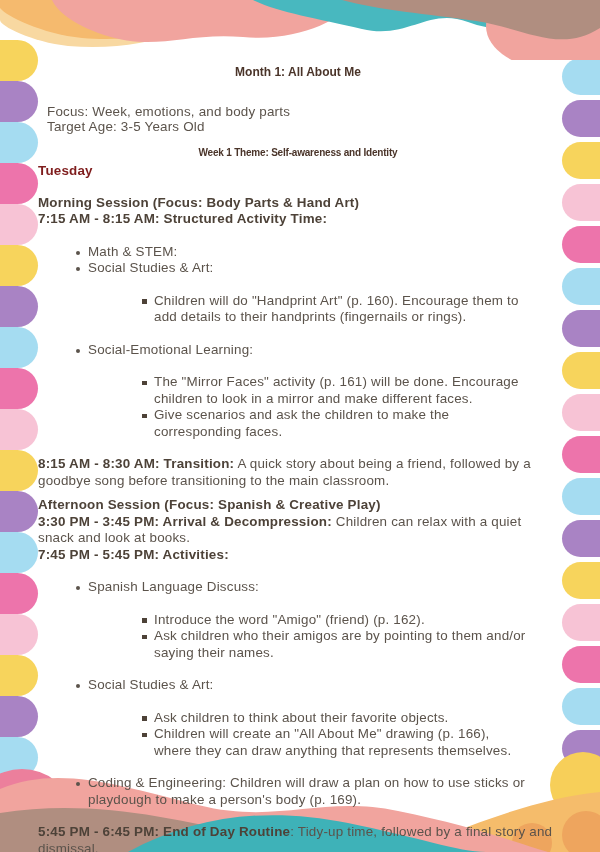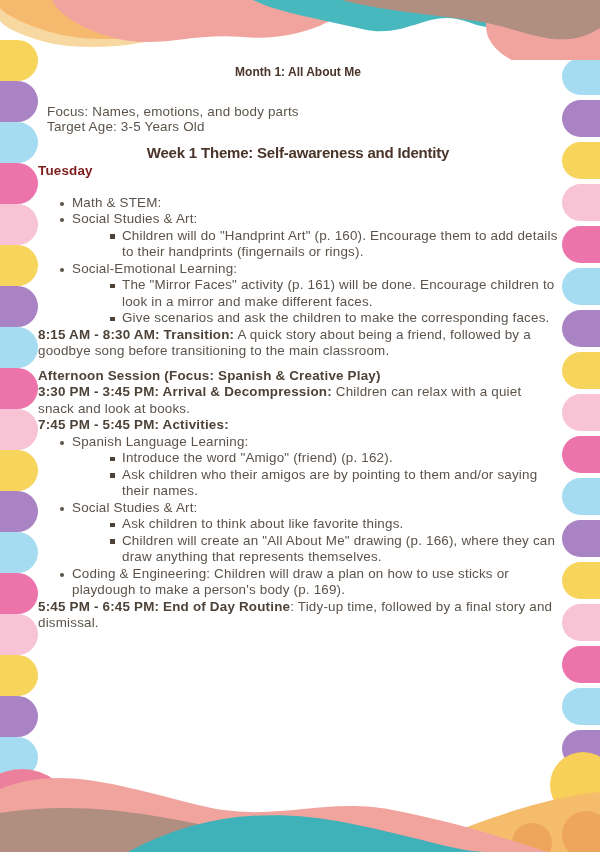--- a/index.html
+++ b/index.html
@@ -20,27 +20,27 @@
     font-size:13.4px;line-height:16.5px;letter-spacing:0.2px;color:#5b534b;
   }
   .b{font-weight:bold;color:#4d4238;}
   .title{
     margin:0;text-align:center;font-size:12px;font-weight:bold;color:#4a3429;
     line-height:17px;letter-spacing:0;
   }
   .meta{margin:23px 0 0 9px;line-height:15px;}
   .week-theme{
     margin-top:10px;text-align:center;font-weight:bold;color:#4a3429;
-    font-size:15px;letter-spacing:-0.2px;line-height:17px;
+    font-size:10px;letter-spacing:-0.2px;line-height:17px;
   }
   .day{margin-top:2px;font-weight:bold;color:#7f1d1d;}
   .session{margin-top:15px;}
   .session.afternoon{margin-top:8px;}
   p{margin:0;}
-  ul{list-style:none;margin:0;padding:0;}
+  ul{list-style:none;margin:16px;padding:0;}
   ul.l1 > li{position:relative;padding-left:34px;}
   ul.l1 > li::before{
     content:"";position:absolute;left:22px;top:7px;width:4px;height:4px;
     border-radius:50%;background:#5b534b;
   }
   ul.l2 > li{position:relative;padding-left:50px;}
   ul.l2 > li::before{
     content:"";position:absolute;left:38px;top:6.5px;width:4.5px;height:4.5px;
     background:#4d4238;
   }
@@ -106,28 +106,30 @@
   <ellipse cx="22" cy="70" rx="46" ry="38" fill="#ec7f9c"></ellipse>
   <path d="M0 52 C58 28 118 48 198 68 C278 88 320 58 398 74 C468 88 518 106 548 115 L0 115 Z" fill="#f1a49e"></path>
   <path d="M0 76 C88 62 168 80 248 98 C298 109 330 115 352 115 L0 115 Z" fill="#b08e80"></path>
   <path d="M128 115 C196 78 268 70 348 86 C418 100 458 115 486 115 Z" fill="#3eb2b8"></path>
 </svg>
 
 <div class="content">
   <h1 class="title">Month 1: All About Me</h1>
 
   <div class="meta">
-    <div>Focus: Names, emotions, and body parts</div>
+    <div>Focus: Week, emotions, and body parts</div>
     <div>Target Age: 3-5 Years Old</div>
   </div>
 
   <div class="week-theme">Week 1 Theme: Self-awareness and Identity</div>
   <div class="day">Tuesday</div>
 
   <div class="session morning">
+    <div class="b">Morning Session (Focus: Body Parts &amp; Hand Art)</div>
+    <div class="b">7:15 AM - 8:15 AM: Structured Activity Time:</div>
     <ul class="l1">
       <li>
         <span>Math &amp; STEM:</span>
       </li>
       <li>
         <span>Social Studies &amp; Art:</span>
         <ul class="l2">
           <li>Children will do "Handprint Art" (p. 160). Encourage them to add details to their handprints (fingernails or rings).</li>
         </ul>
       </li>
@@ -141,30 +143,30 @@
     </ul>
     <p><span class="b">8:15 AM - 8:30 AM: Transition:</span><span> A quick story about being a friend, followed by a goodbye song before transitioning to the main classroom.</span></p>
   </div>
 
   <div class="session afternoon">
     <div class="b">Afternoon Session (Focus: Spanish &amp; Creative Play)</div>
     <p><span class="b">3:30 PM - 3:45 PM: Arrival &amp; Decompression:</span><span> Children can relax with a quiet snack and look at books.</span></p>
     <div class="b">7:45 PM - 5:45 PM: Activities:</div>
     <ul class="l1">
       <li>
-        <span>Spanish Language Learning:</span>
+        <span>Spanish Language Discuss:</span>
         <ul class="l2">
           <li>Introduce the word "Amigo" (friend) (p. 162).</li>
           <li>Ask children who their amigos are by pointing to them and/or saying their names.</li>
         </ul>
       </li>
       <li>
         <span>Social Studies &amp; Art:</span>
         <ul class="l2">
-          <li>Ask children to think about like favorite things.</li>
+          <li>Ask children to think about their favorite objects.</li>
           <li>Children will create an "All About Me" drawing (p. 166), where they can draw anything that represents themselves.</li>
         </ul>
       </li>
       <li>
         <span>Coding &amp; Engineering: Children will draw a plan on how to use sticks or playdough to make a person's body (p. 169).</span>
       </li>
     </ul>
     <p><span class="b">5:45 PM - 6:45 PM: End of Day Routine</span><span>: Tidy-up time, followed by a final story and dismissal.</span></p>
   </div>
 </div>

